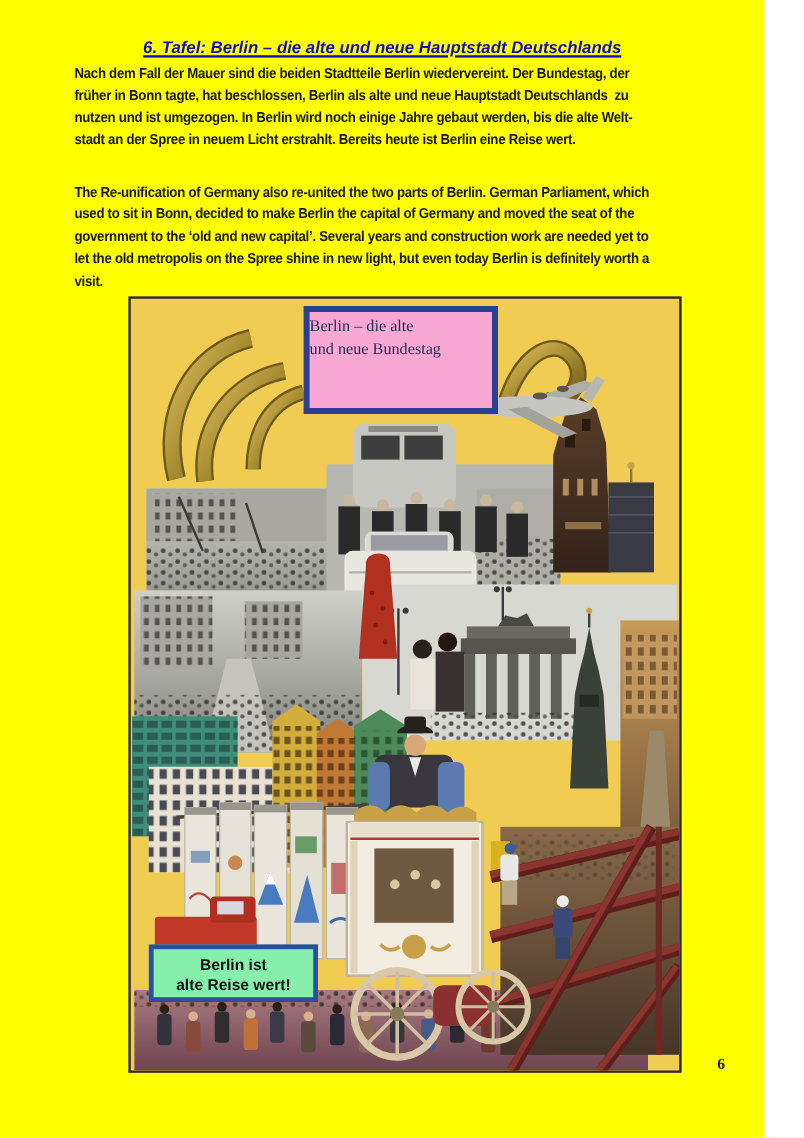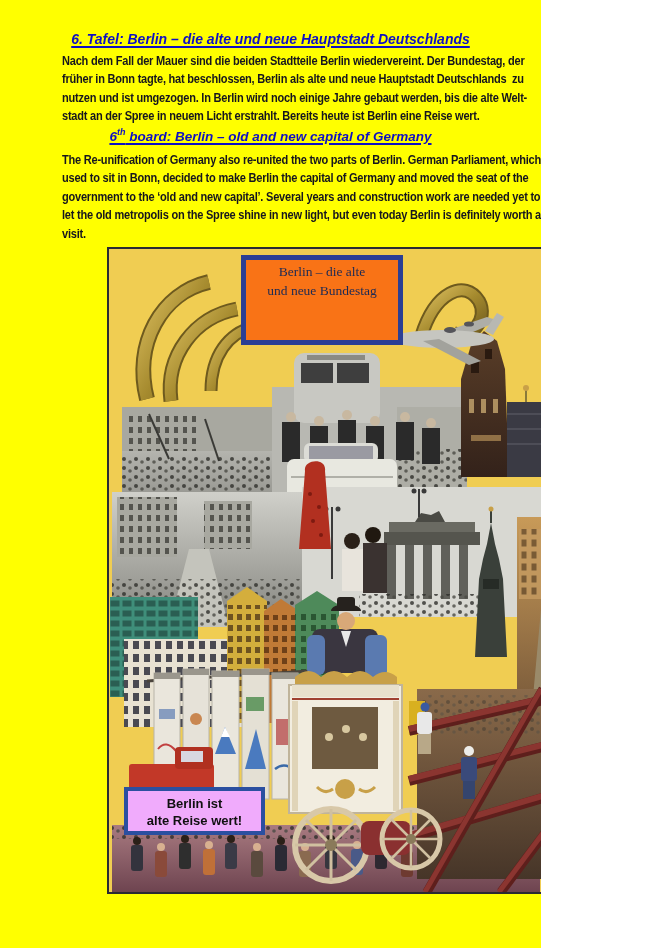--- a/index.html
+++ b/index.html
@@ -1,17 +1,17 @@
 <!DOCTYPE html>
 <html><head>
 <meta charset="utf-8">
 <style>
   html,body{margin:0;padding:0;}
   .page{
-    position:relative;width:541px;height:948px;overflow:hidden;
+    position:relative;width:637px;height:948px;overflow:hidden;
     background:#FFFF00;
     font-family:"Liberation Sans",sans-serif;
   }
   .title{
     position:absolute;left:0;right:0;text-align:center;
     font-weight:bold;font-style:italic;
     color:#0E0FC4;text-decoration:underline;
     text-decoration-thickness:1.5px;text-underline-offset:2px;
   }
   .title-de{top:31px;font-size:14px;}
@@ -25,28 +25,28 @@
   }
   .para-de{top:52px;}
   .para-en{top:151px;}
   .para .tline{white-space:pre;}
   .collage{
     position:absolute;left:107px;top:247px;width:461px;height:647px;
     background:#F0CD52;border:2px solid #2A2A32;box-sizing:border-box;
   }
   .collage svg{position:absolute;left:0;top:0;}
   .plaque{
-    position:absolute;left:132px;top:6px;width:162px;height:90px;
-    box-sizing:border-box;border:5px solid #2B3F94;background:#f97316;
+    position:absolute;left:144px;top:6px;width:162px;height:90px;
+    box-sizing:border-box;border:5px solid #2B3F94;background:#f9a8d4;
     font-family:"Liberation Serif",serif;font-size:13.5px;line-height:18.5px;
-    color:#1B2A55;text-align:center;padding-top:3px;
+    color:#1B2A55;text-align:left;padding-top:3px;
   }
   .slogan{
     position:absolute;left:15px;top:538px;width:141px;height:48px;
-    box-sizing:border-box;border:4px solid #2B4FA0;background:#f0abfc;
+    box-sizing:border-box;border:4px solid #2B4FA0;background:#86efac;
     font-weight:bold;font-size:13px;line-height:17px;color:#101010;
     text-align:center;padding-top:4px;
   }
   .page-number{
     position:absolute;left:586px;top:879px;width:30px;text-align:center;
     font-family:"Liberation Serif",serif;font-weight:bold;font-size:13px;color:#1A1A1A;
   }
 </style>
 </head>
 <body>
@@ -55,21 +55,20 @@
 
   <div class="title title-de">6. Tafel: Berlin – die alte und neue Hauptstadt Deutschlands</div>
 
   <div class="para para-de">
     <div class="tline">Nach dem Fall der Mauer sind die beiden Stadtteile Berlin wiedervereint. Der Bundestag, der</div>
     <div class="tline">früher in Bonn tagte, hat beschlossen, Berlin als alte und neue Hauptstadt Deutschlands  zu</div>
     <div class="tline">nutzen und ist umgezogen. In Berlin wird noch einige Jahre gebaut werden, bis die alte Welt-</div>
     <div class="tline">stadt an der Spree in neuem Licht erstrahlt. Bereits heute ist Berlin eine Reise wert.</div>
   </div>
 
-  <div class="title title-en"><span>6</span><sup>th</sup><span> board: Berlin – old and new capital of Germany</span></div>
 
   <div class="para para-en">
     <div class="tline">The Re-unification of Germany also re-united the two parts of Berlin. German Parliament, which</div>
     <div class="tline">used to sit in Bonn, decided to make Berlin the capital of Germany and moved the seat of the</div>
     <div class="tline">government to the ‘old and new capital’. Several years and construction work are needed yet to</div>
     <div class="tline">let the old metropolis on the Spree shine in new light, but even today Berlin is definitely worth a</div>
     <div class="tline">visit.</div>
   </div>
 
   <div class="collage">

